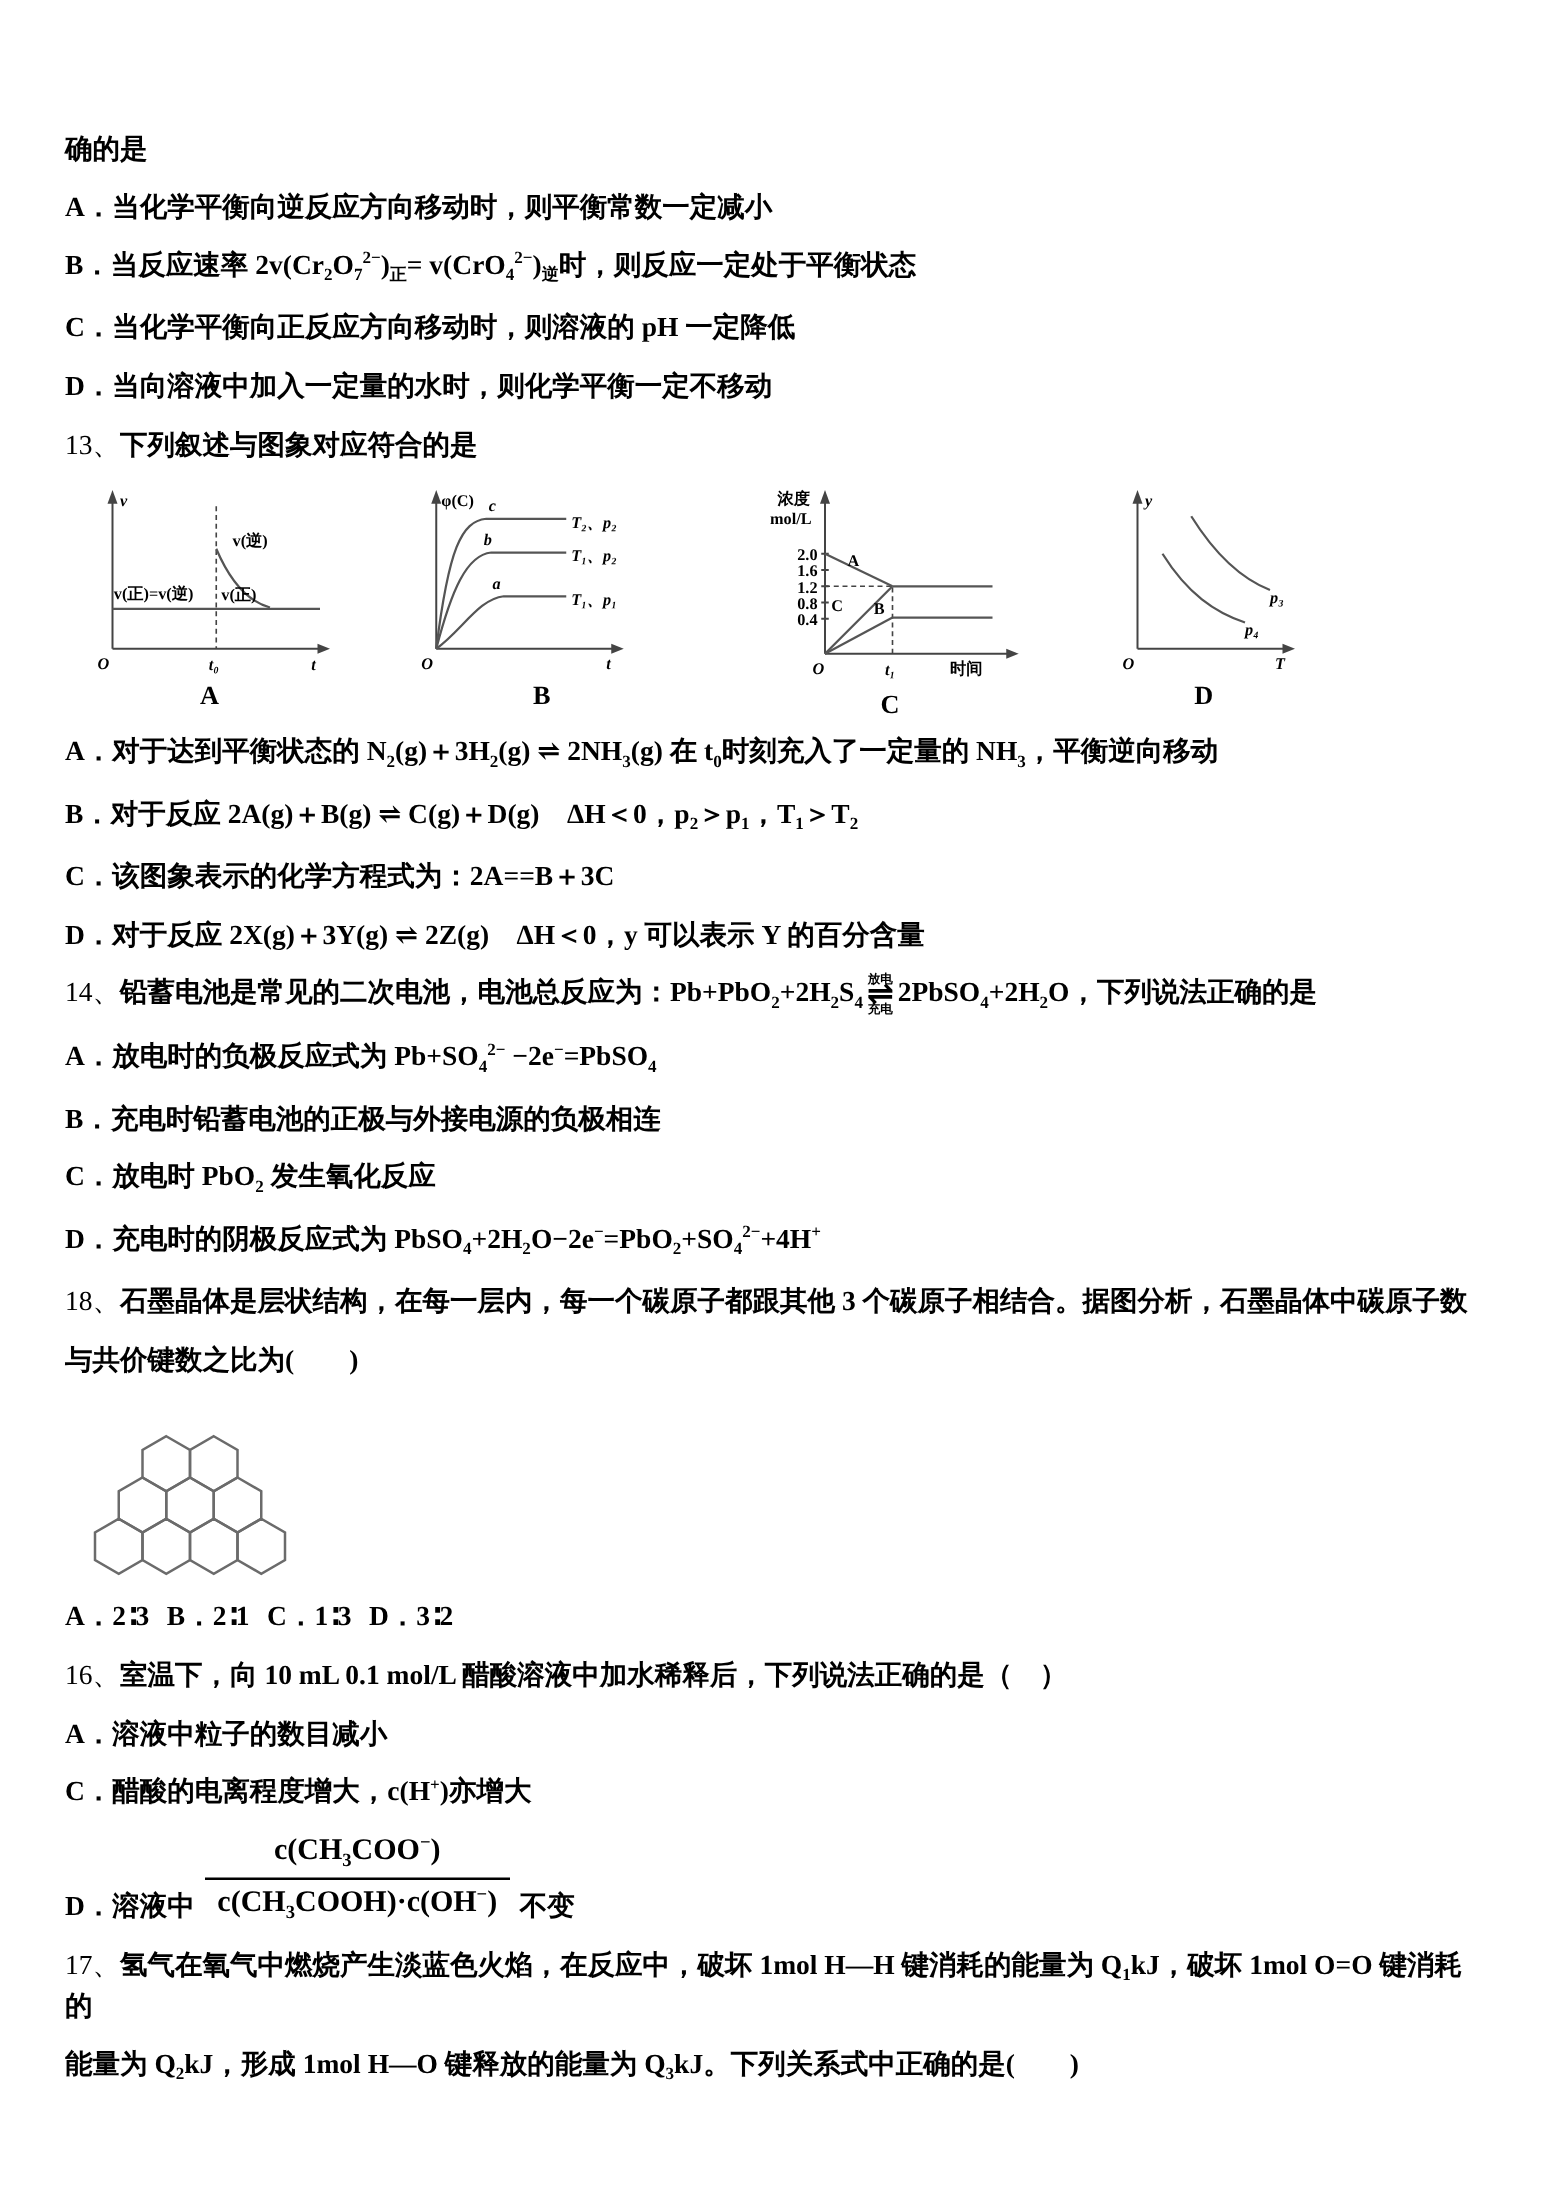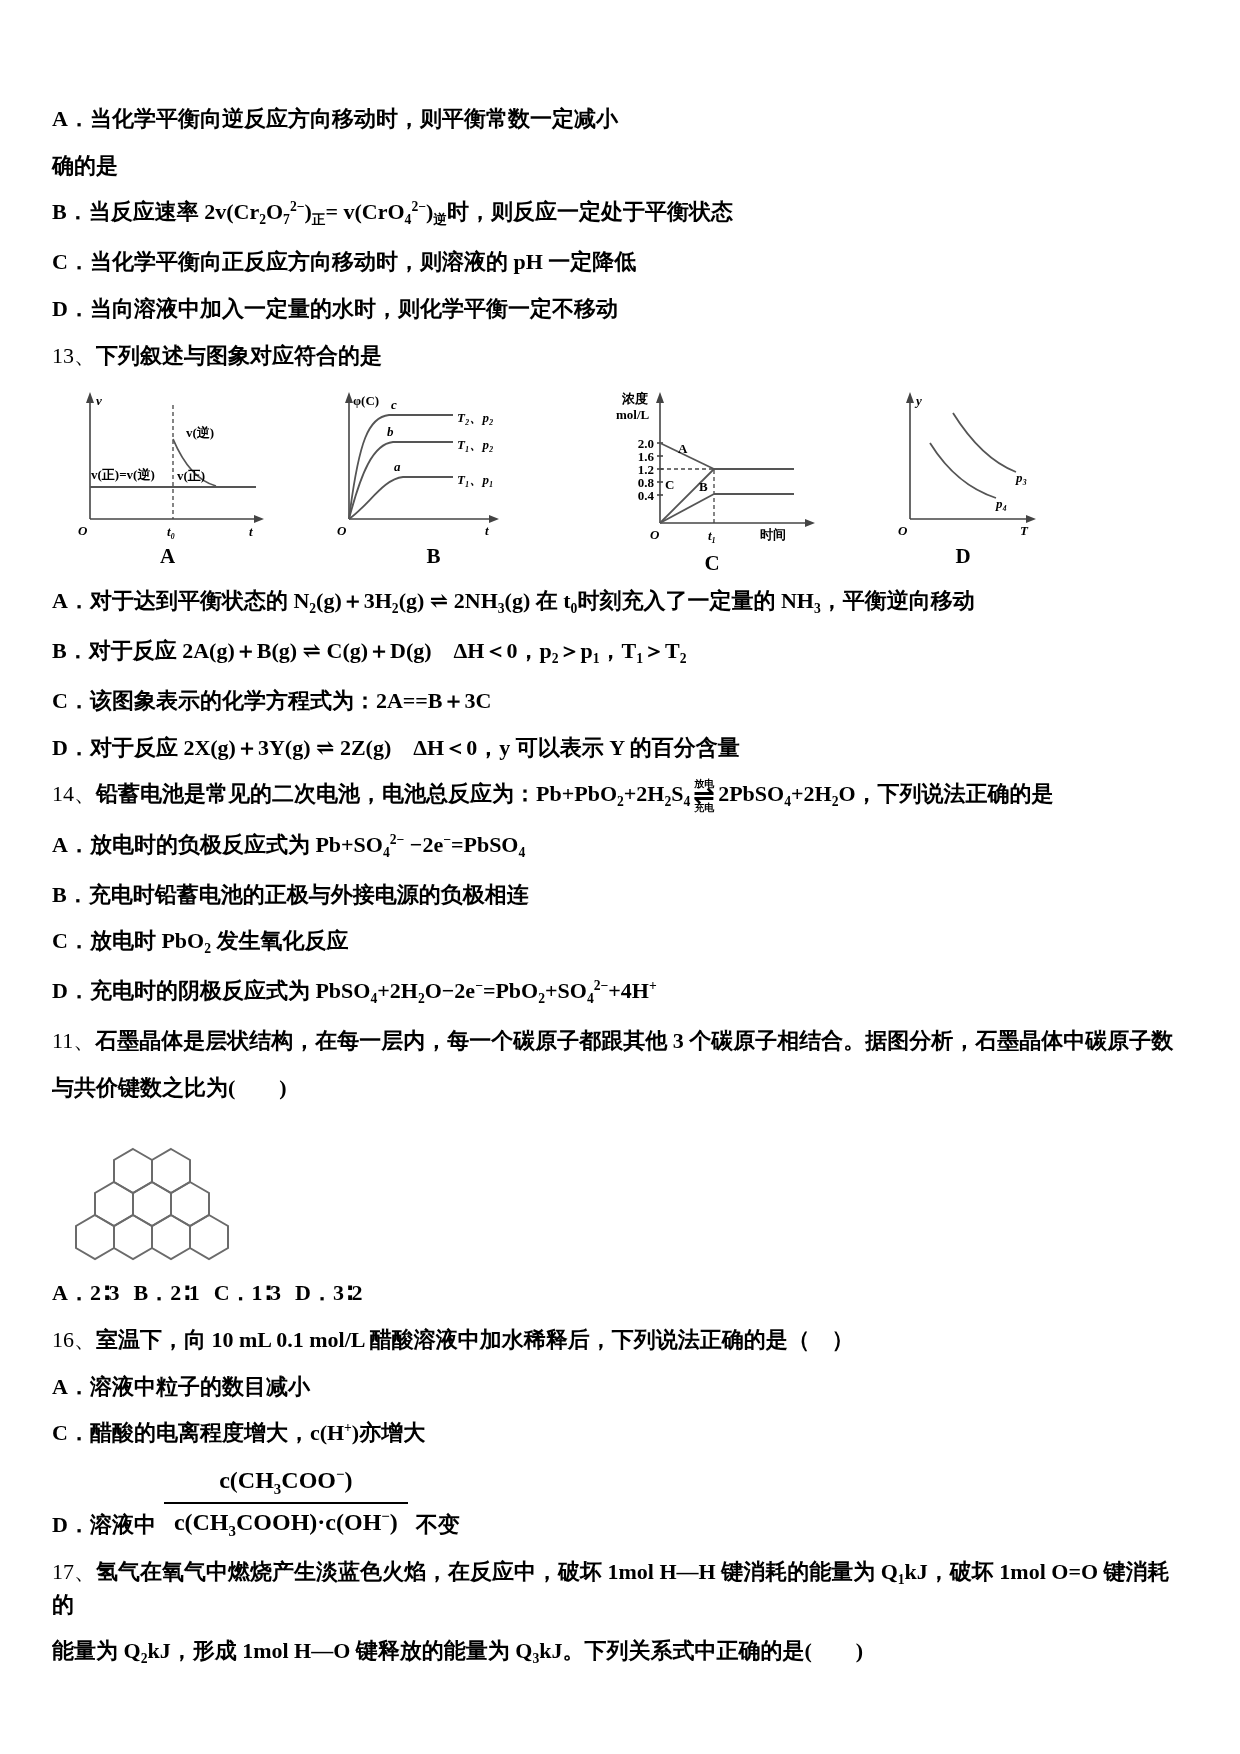--- a/index.html
+++ b/index.html
@@ -39,23 +39,23 @@
   .fraction{display:inline-block;text-align:center;vertical-align:bottom;
             margin:0 8px;font-size:24px;line-height:1.25;}
   .fraction .num{display:block;padding:0 10px 3px;border-bottom:2px solid #000;}
   .fraction .den{display:block;padding:3px 10px 0;text-align:center;}
 </style>
 </head>
 <body>
 
 <div class="content">
 
+  <p class="line">确的是</p>
+
   <p class="line option"><span class="opt-label">A．</span><span>当化学平衡向逆反应方向移动时，则平衡常数一定减小</span></p>
-
-  <p class="line">确的是</p>
   <p class="line option"><span class="opt-label">B．</span><span>当反应速率 2v(Cr<sub>2</sub>O<sub>7</sub><sup>2−</sup>)<sub>正</sub>= v(CrO<sub>4</sub><sup>2−</sup>)<sub>逆</sub>时，则反应一定处于平衡状态</span></p>
   <p class="line option"><span class="opt-label">C．</span><span>当化学平衡向正反应方向移动时，则溶液的 pH 一定降低</span></p>
   <p class="line option"><span class="opt-label">D．</span><span>当向溶液中加入一定量的水时，则化学平衡一定不移动</span></p>
 
   <p class="line"><span class="qnum">13、</span><span>下列叙述与图象对应符合的是</span></p>
 
   <div class="graphs-row">
 
     <div class="graph">
       <svg width="195" height="155" viewBox="0 0 195 155">
@@ -161,21 +161,21 @@
         <span class="top">放电</span>
         <span class="mid">⇌</span>
         <span class="bot">充电</span>
       </span><span>2PbSO<sub>4</sub>+2H<sub>2</sub>O，下列说法正确的是</span></p>
 
   <p class="line option"><span class="opt-label">A．</span><span>放电时的负极反应式为 Pb+SO<sub>4</sub><sup>2−</sup> −2e<sup>−</sup>=PbSO<sub>4</sub></span></p>
   <p class="line option"><span class="opt-label">B．</span><span>充电时铅蓄电池的正极与外接电源的负极相连</span></p>
   <p class="line option"><span class="opt-label">C．</span><span>放电时 PbO<sub>2</sub> 发生氧化反应</span></p>
   <p class="line option"><span class="opt-label">D．</span><span>充电时的阴极反应式为 PbSO<sub>4</sub>+2H<sub>2</sub>O−2e<sup>−</sup>=PbO<sub>2</sub>+SO<sub>4</sub><sup>2−</sup>+4H<sup>+</sup></span></p>
 
-  <p class="line"><span class="qnum">11、</span><span>石墨晶体是层状结构，在每一层内，每一个碳原子都跟其他 3 个碳原子相结合。据图分析，石墨晶体中碳原子数</span></p>
+  <p class="line"><span class="qnum">18、</span><span>石墨晶体是层状结构，在每一层内，每一个碳原子都跟其他 3 个碳原子相结合。据图分析，石墨晶体中碳原子数</span></p>
   <p class="line">与共价键数之比为(　　)</p>
 
   <div class="hex-fig">
     <svg width="190" height="145" viewBox="0 0 190 145">
       <defs>
         <polygon id="hexcell" points="0,-22 19,-11 19,11 0,22 -19,11 -19,-11"></polygon>
       </defs>
       <g class="hexes">
         <use href="#hexcell" x="69" y="52"></use>
         <use href="#hexcell" x="107" y="52"></use>

